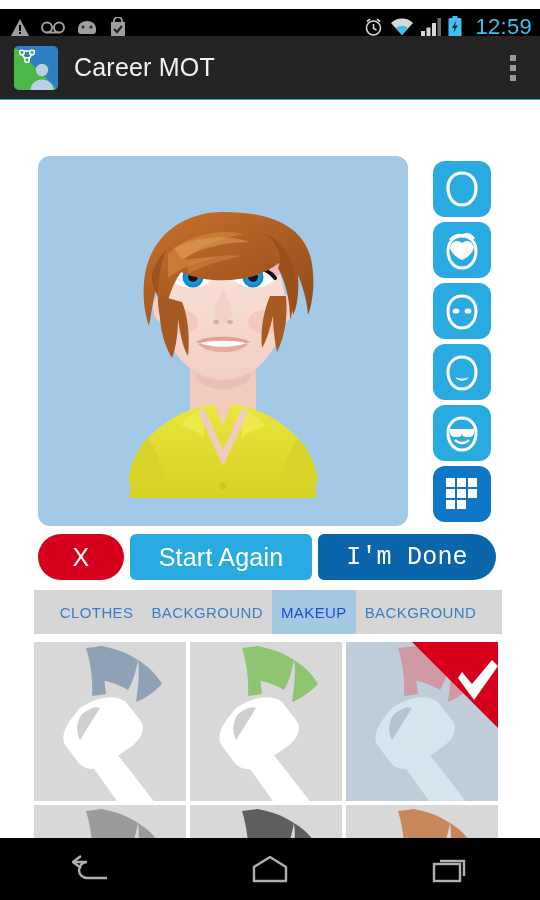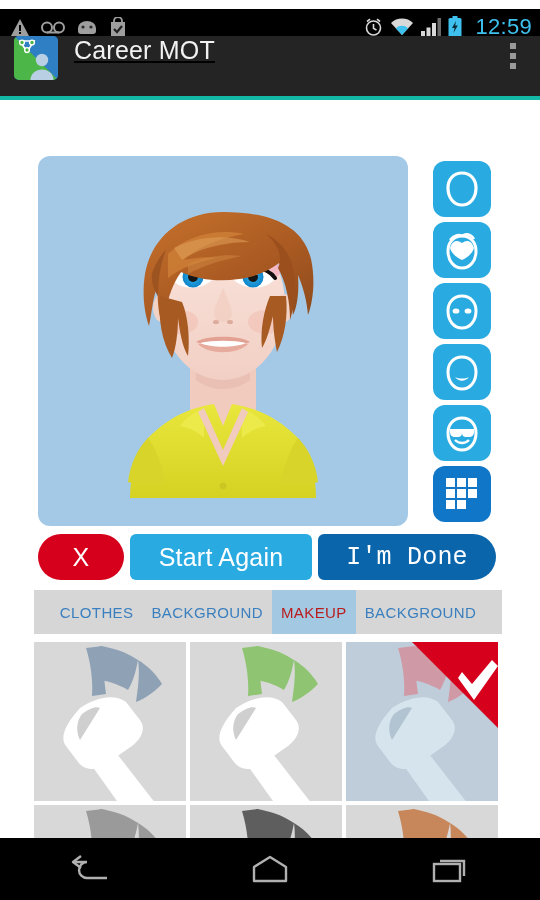--- a/index.html
+++ b/index.html
@@ -20,23 +20,22 @@
   .sb-left { display:flex; align-items:center; gap:11px; }
   .sb-right { margin-left:auto; display:flex; align-items:center; gap:7px; }
   .sb-clock {
     color:#3ec1ef; font-size:22px; letter-spacing:.3px;
     margin-left:6px; font-family:"Liberation Sans", sans-serif;
   }
 
   
   .actionbar {
     position:absolute; top:36px; left:0; width:540px; height:64px;
-    background:#242424; display:flex; align-items:flex-start; padding:0 14px 0 14px;
-    border-bottom:4px solid #14b8a6;
-    text-decoration:underline;
+    background:#242424; display:flex; align-items:center; padding:0 14px 0 14px;
+    border-bottom:1px solid #14b8a6;
   }
   .app-icon {
     width:44px; height:44px; border-radius:5px; overflow:hidden;
     position:relative; background:#1a6cb4; flex:0 0 auto;
   }
   .app-icon .green-tri {
     position:absolute; inset:0;
     background:linear-gradient(to bottom left,#2f7fc4 0%, #2f7fc4 49.6%, #4cb648 50.4%, #4cb648 100%);
   }
   .app-icon .mot { position:absolute; top:2px; left:2px; }
@@ -95,21 +94,21 @@
   .tabbar {
     position:absolute; top:490px; left:34px; width:468px; height:44px;
     background:#d6d6d6; border-radius:0; overflow:hidden;
     display:flex; align-items:stretch; justify-content:center;
   }
   .tab {
     display:flex; align-items:center; padding:0 9px;
     font-size:15px; color:#3a7fbf; cursor:pointer; letter-spacing:.4px;
     white-space:nowrap;
   }
-  .tab.selected { background:#a3c8e2; color:#b91c1c; }
+  .tab.selected { background:#a3c8e2; color:#1d4ed8; }
 
   
   .thumbs {
     position:absolute; top:542px; left:34px; width:468px; height:196px;
     display:grid; grid-template-columns:repeat(3, 152px); gap:4px;
     align-content:start; overflow:hidden;
   }
   .thumb {
     position:relative; width:152px; height:159px; background:#d8d8d8;
     overflow:hidden; cursor:pointer;

